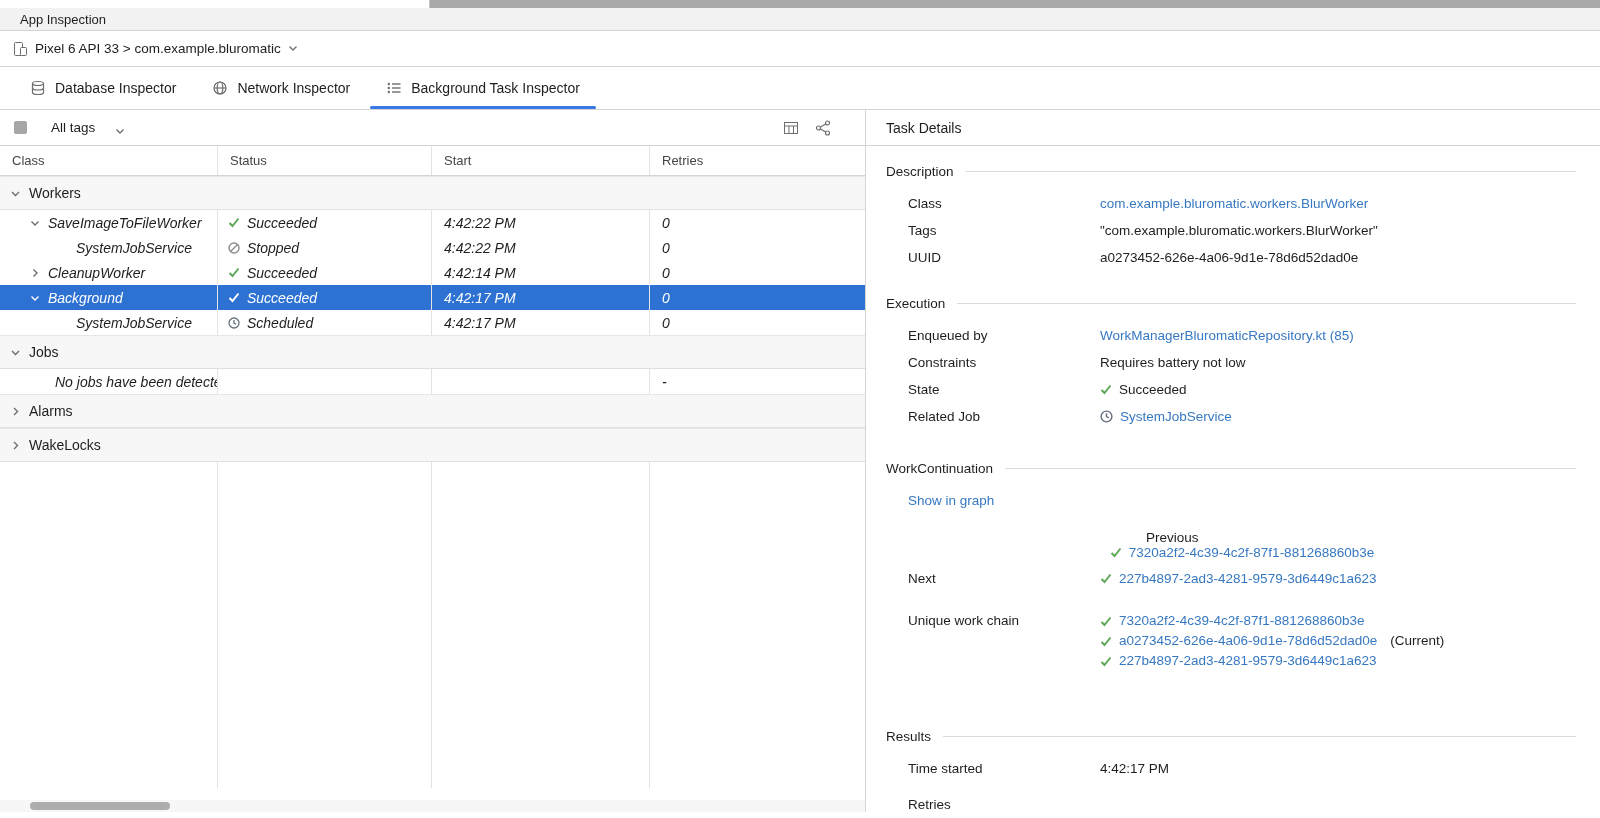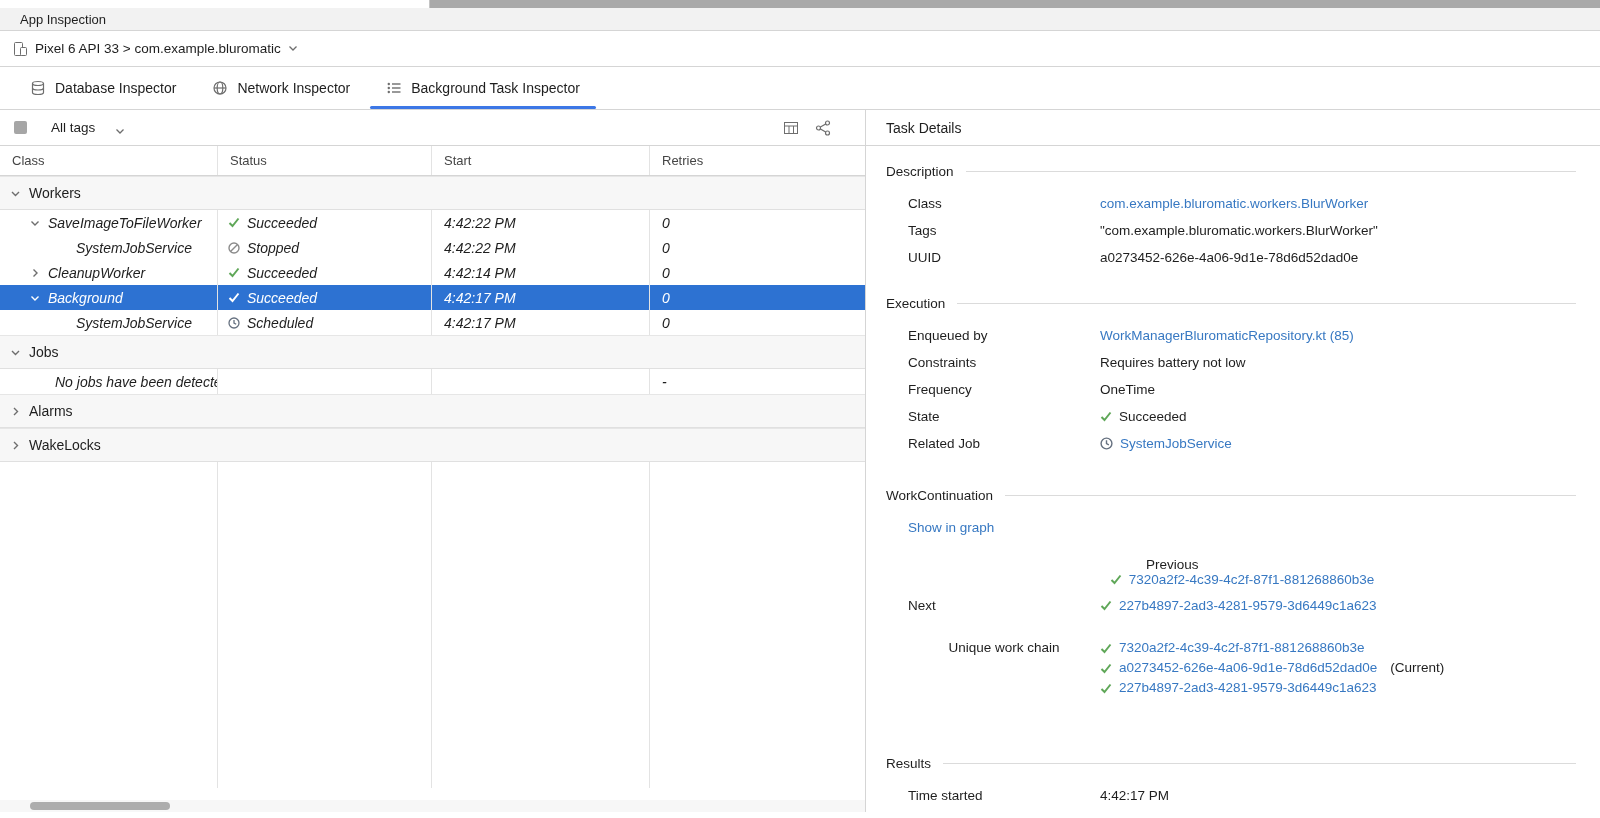--- a/index.html
+++ b/index.html
@@ -86,21 +86,21 @@
   .sec .rule{flex:1;height:1px;background:#DBDBDB;}
 
   .kv{display:flex;align-items:center;padding-left:22px;margin-bottom:9px;min-height:18px;}
   .kv.top{align-items:flex-start;}
   .kv .k{width:192px;flex:none;}
   .kv .v{display:flex;align-items:center;gap:7px;}
   .link{color:var(--link);cursor:pointer;}
   .suffix{margin-left:6px;color:var(--text);}
   .graph-link{padding-left:22px;margin:16px 0 22px 0;}
   .gap-prev{margin-top:22px;flex-direction:column;}
-  .chain-block{margin-top:26px;text-align:center;}
+  .chain-block{margin-top:26px;}
   .chain-lines{display:flex;flex-direction:column;gap:4px;}
   .chain-line{display:flex;align-items:center;gap:7px;line-height:16px;}
   .time-row{margin-bottom:18px;}
 </style>
 </head>
 <body>
 
 <div>
 
   <div class="top-strip">
@@ -390,24 +390,20 @@
           <span class="k">Enqueued by</span>
           <span class="v">
               <span class="link">WorkManagerBluromaticRepository.kt (85)</span>
             </span>
         </div>
         <div class="kv">
           <span class="k">Constraints</span>
           <span class="v">Requires battery not low</span>
         </div>
         <div class="kv">
-          <span class="k">Frequency</span>
-          <span class="v">OneTime</span>
-        </div>
-        <div class="kv">
           <span class="k">State</span>
           <span class="v">
             <span class="status-icon ok">
               <svg width="12" height="11" viewBox="0 0 12 11">
                   <path d="M1.5 6 L4.5 9 L10.5 1.5" fill="none" stroke="currentColor" stroke-width="2"></path>
                 </svg>
             </span>
             <span>Succeeded</span>
           </span>
         </div>

